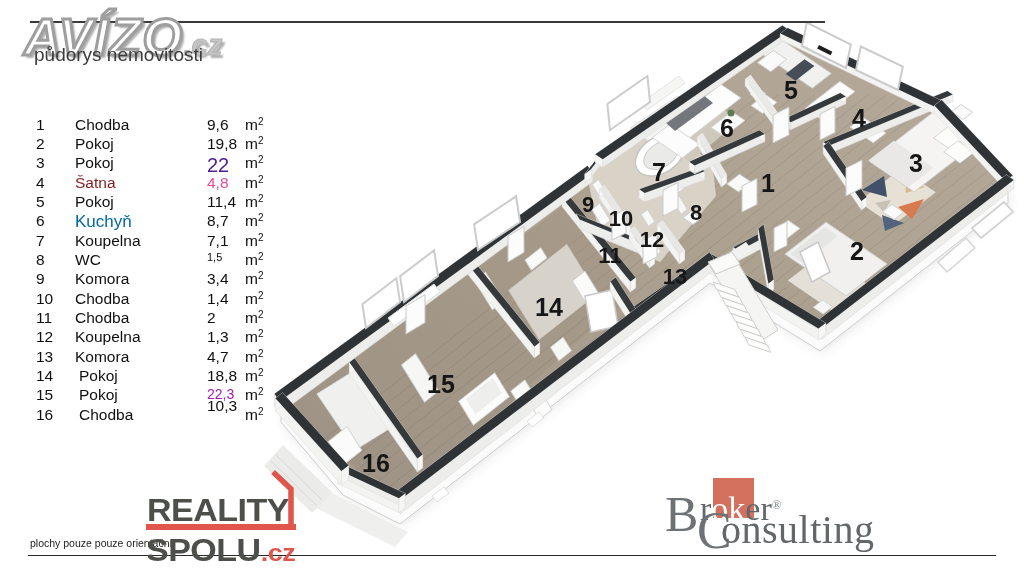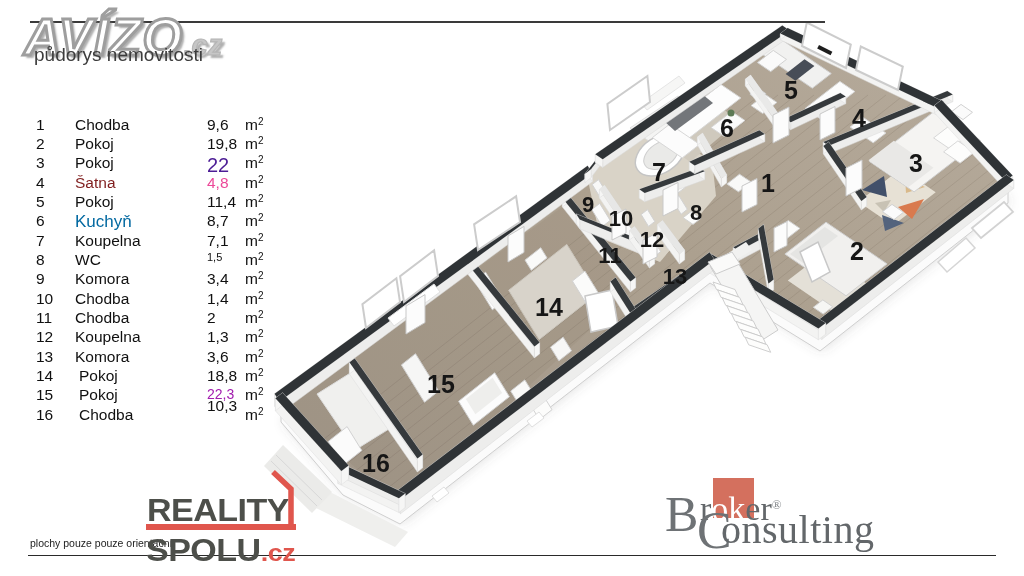--- a/index.html
+++ b/index.html
@@ -504,21 +504,21 @@
 <div class="abs" style="left:36px;top:309.0px;font-size:15.5px;color:#101010">11</div>
 <div class="abs" style="left:75px;top:309.0px;font-size:15.5px;color:#101010">Chodba</div>
 <div class="abs" style="left:207px;top:309.0px;font-size:15.5px;color:#101010">2</div>
 <div class="abs" style="left:245px;top:309.0px;font-size:15.5px;color:#101010">m<span style="font-size:10px;vertical-align:5px">2</span></div>
 <div class="abs" style="left:36px;top:328.4px;font-size:15.5px;color:#101010">12</div>
 <div class="abs" style="left:75px;top:328.4px;font-size:15.5px;color:#101010">Koupelna</div>
 <div class="abs" style="left:207px;top:328.4px;font-size:15.5px;color:#101010">1,3</div>
 <div class="abs" style="left:245px;top:328.4px;font-size:15.5px;color:#101010">m<span style="font-size:10px;vertical-align:5px">2</span></div>
 <div class="abs" style="left:36px;top:347.7px;font-size:15.5px;color:#101010">13</div>
 <div class="abs" style="left:75px;top:347.7px;font-size:15.5px;color:#101010">Komora</div>
-<div class="abs" style="left:207px;top:347.7px;font-size:15.5px;color:#101010">3,6</div>
+<div class="abs" style="left:207px;top:347.7px;font-size:15.5px;color:#101010">4,7</div>
 <div class="abs" style="left:245px;top:347.7px;font-size:15.5px;color:#101010">m<span style="font-size:10px;vertical-align:5px">2</span></div>
 <div class="abs" style="left:36px;top:367.1px;font-size:15.5px;color:#101010">14</div>
 <div class="abs" style="left:79px;top:367.1px;font-size:15.5px;color:#101010">Pokoj</div>
 <div class="abs" style="left:207px;top:367.1px;font-size:15.5px;color:#101010">18,8</div>
 <div class="abs" style="left:245px;top:367.1px;font-size:15.5px;color:#101010">m<span style="font-size:10px;vertical-align:5px">2</span></div>
 <div class="abs" style="left:36px;top:386.4px;font-size:15.5px;color:#101010">15</div>
 <div class="abs" style="left:79px;top:386.4px;font-size:15.5px;color:#101010">Pokoj</div>
 <div class="abs" style="left:207px;top:386.4px;font-size:14px;color:#a21caf">22,3</div>
 <div class="abs" style="left:245px;top:386.4px;font-size:15.5px;color:#101010">m<span style="font-size:10px;vertical-align:5px">2</span></div>
 <div class="abs" style="left:36px;top:405.8px;font-size:15.5px;color:#101010">16</div>

